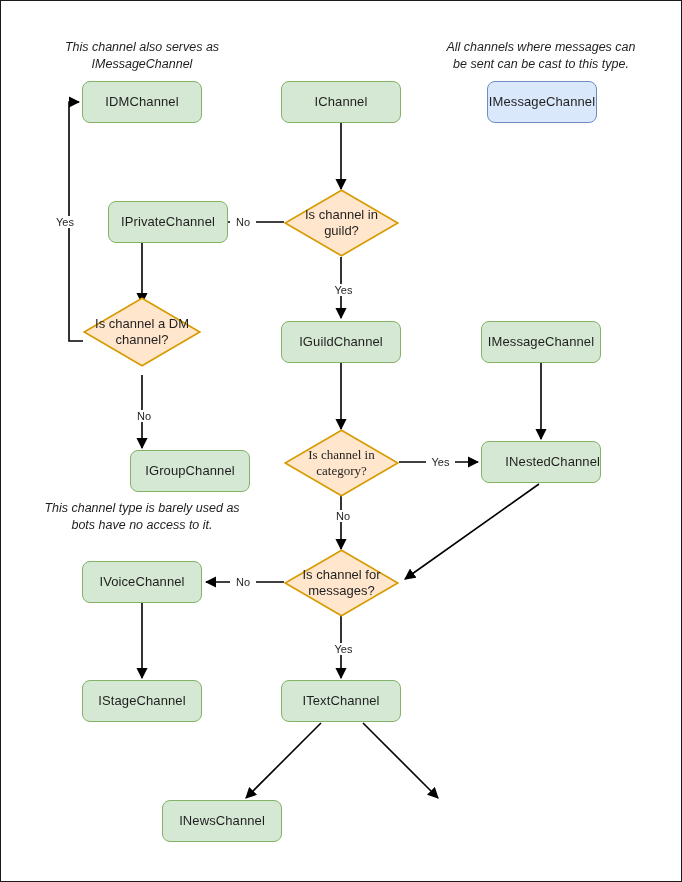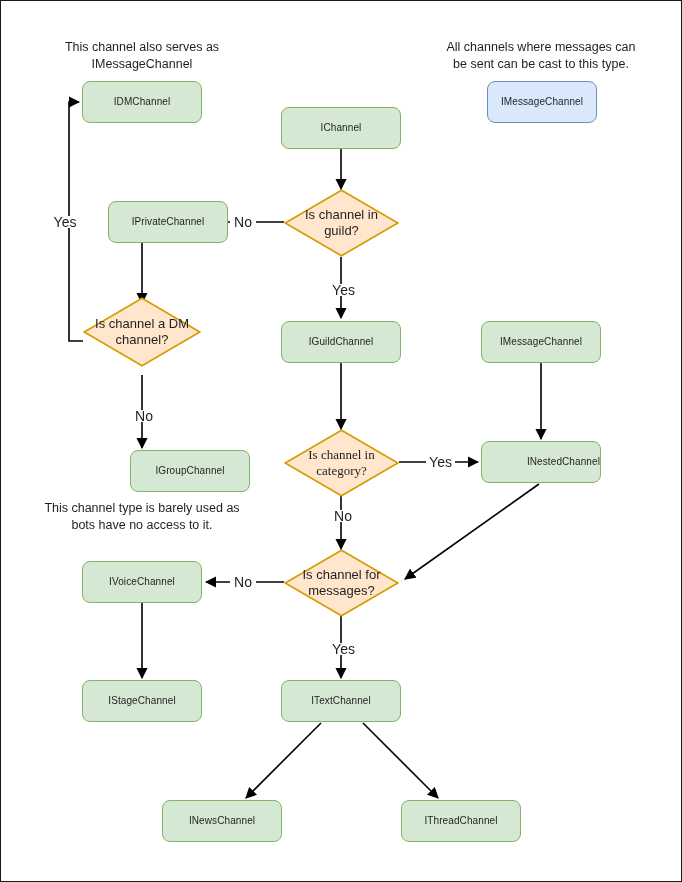--- a/index.html
+++ b/index.html
@@ -24,21 +24,21 @@
     width: 682px;
     height: 882px;
   }
   .node-box {
     position: absolute;
     box-sizing: border-box;
     border-radius: 8px;
     display: flex;
     align-items: center;
     justify-content: center;
-    font-size: 10px;
+    font-size: 13px;
     color: #1f1f1f;
     text-align: center;
     line-height: 1.25;
     letter-spacing: 0.1px;
   }
   .node-green {
     background: #d5e8d4;
     border: 1.4px solid #82b366;
   }
   .node-blue {
@@ -64,35 +64,36 @@
     height: 100%;
   }
   .node-diamond .dlabel {
     position: relative;
     z-index: 2;
     padding: 0 10px;
     pointer-events: auto;
   }
   .edge-label {
     position: absolute;
-    font-size: 14px;
+    font-size: 11px;
     color: #1f1f1f;
     background: #ffffff;
     padding: 0 2px;
     line-height: 12px;
     white-space: nowrap;
     text-align: center;
   }
   .note-text {
     position: absolute;
     font-size: 12.5px;
     color: #1f1f1f;
     text-align: center;
     line-height: 1.35;
     white-space: pre-line;
+    font-style: italic;
   }
 </style>
 </head>
 <body>
 
 <div id="page">
 
   <svg id="diagram-svg" viewBox="0 0 682 882" xmlns="http://www.w3.org/2000/svg">
     <defs>
       <marker id="arrow" viewBox="0 0 10 10" refX="9" refY="5" markerWidth="7" markerHeight="7" orient="auto-start-reverse">
@@ -141,21 +142,21 @@
   <div class="note-text" style="left:430px; top:38px; width:220px;">All channels where messages can
 be sent can be cast to this type.</div>
 
   <div class="note-text" style="left:35px; top:499px; width:212px;">This channel type is barely used as
 bots have no access to it.</div>
 
   <div class="node-box node-green" style="left:81px; top:80px; width:120px; height:42px;">
     <span>IDMChannel</span>
   </div>
 
-  <div class="node-box node-green" style="left:280px; top:80px; width:120px; height:42px;margin-top:26px;">
+  <div class="node-box node-green" style="left:280px; top:80px; width:120px; height:42px;">
     <span>IChannel</span>
   </div>
 
   <div class="node-box node-blue" style="left:486px; top:80px; width:110px; height:42px;">
     <span>IMessageChannel</span>
   </div>
 
   <div class="node-box node-green" style="left:81px; top:200px; width:120px; height:42px;margin-left:26px;">
     <span>IPrivateChannel</span>
   </div>
@@ -185,23 +186,20 @@
   </div>
 
   <div class="node-box node-green" style="left:280px; top:679px; width:120px; height:42px;">
     <span>ITextChannel</span>
   </div>
 
   <div class="node-box node-green" style="left:161px; top:799px; width:120px; height:42px;">
     <span>INewsChannel</span>
   </div>
 
-  <div class="node-box node-green" style="left:400px; top:799px; width:120px; height:42px;">
-    <span>IThreadChannel</span>
-  </div>
 
   <div class="node-diamond" style="left:283px; top:188px; width:115px; height:68px;">
     <svg class="dshape" viewBox="0 0 115 68" preserveAspectRatio="none">
       <polygon points="57.5,1.2 113.8,34 57.5,66.8 1.2,34" fill="#ffe6cc" stroke="#d79b00" stroke-width="1.6"></polygon>
     </svg>
     <span class="dlabel">Is channel in guild?</span>
   </div>
 
   <div class="node-diamond" style="left:82px; top:296px; width:118px; height:70px;text-align:center;">
     <svg class="dshape" viewBox="0 0 118 70" preserveAspectRatio="none">

